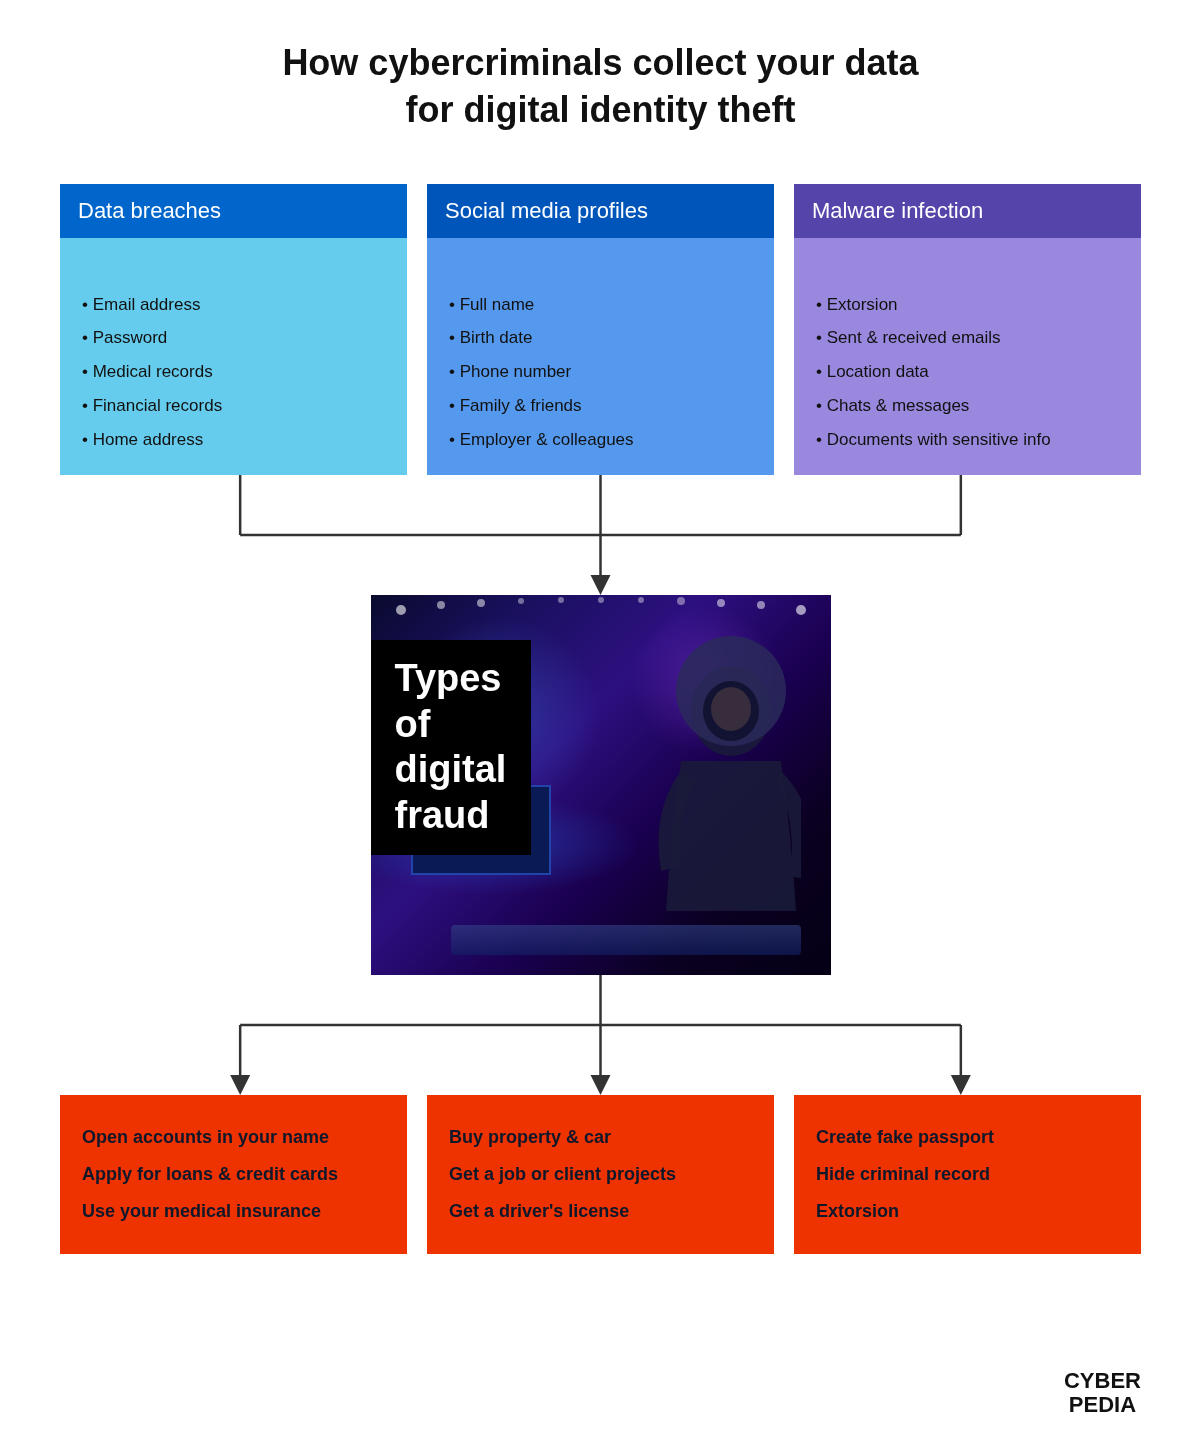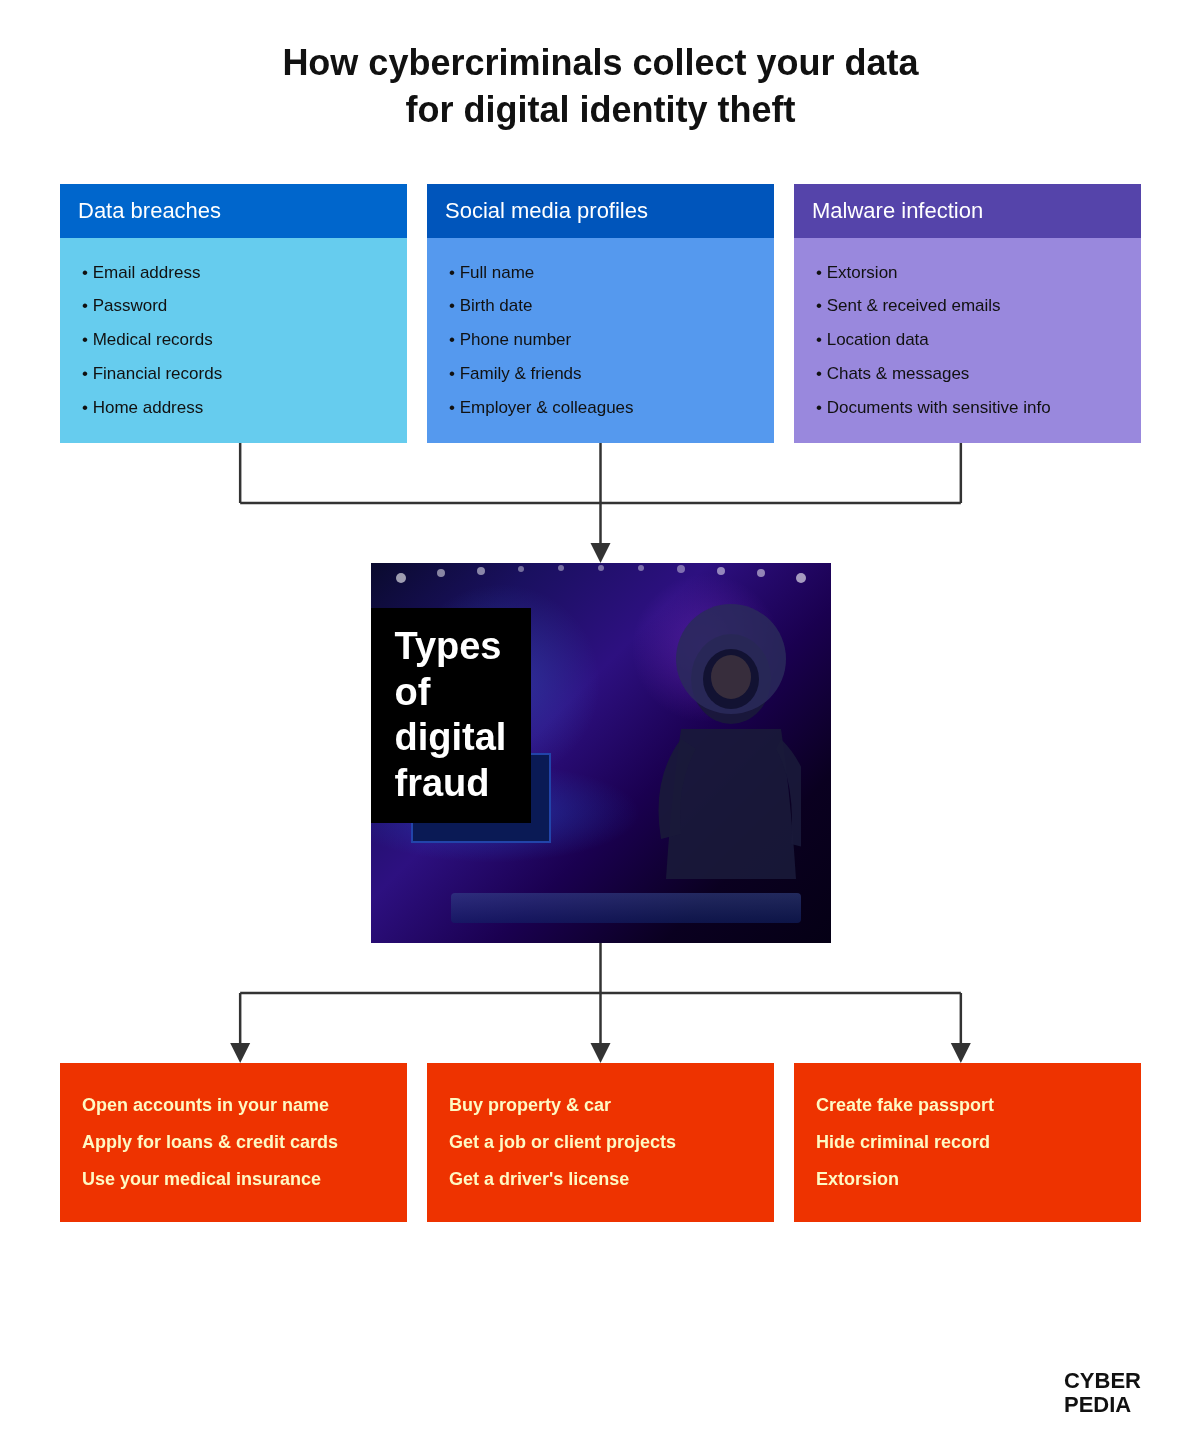--- a/index.html
+++ b/index.html
@@ -51,20 +51,21 @@
       color: #ffffff;
     }
 
     .box-body {
       padding: 18px 22px;
     }
 
     .box-body ul {
       list-style: none;
       padding: 0;
+      margin-top: 32px;
     }
 
     .box-body ul li {
       font-size: 17px;
       color: #111111;
       padding: 5px 0;
       line-height: 1.4;
     }
 
     .box-body ul li::before {
@@ -256,33 +257,34 @@
     }
 
     .bottom-box ul {
       list-style: none;
       padding: 0;
     }
 
     .bottom-box ul li {
       font-size: 18px;
       font-weight: 800;
-      color: #fef9c3;
+      color: #0f172a;
       padding: 6px 0;
       line-height: 1.4;
     }
 
     
     .cyberpedia-logo {
       position: absolute;
       bottom: 30px;
       right: 60px;
       font-size: 22px;
       font-weight: 900;
       color: #111111;
+      text-align: center;
       line-height: 1.1;
     }
 
     .cyberpedia-logo .cyber {
       color: #111111;
     }
 
     .cyberpedia-logo .pedia {
       color: #111111;
     }

